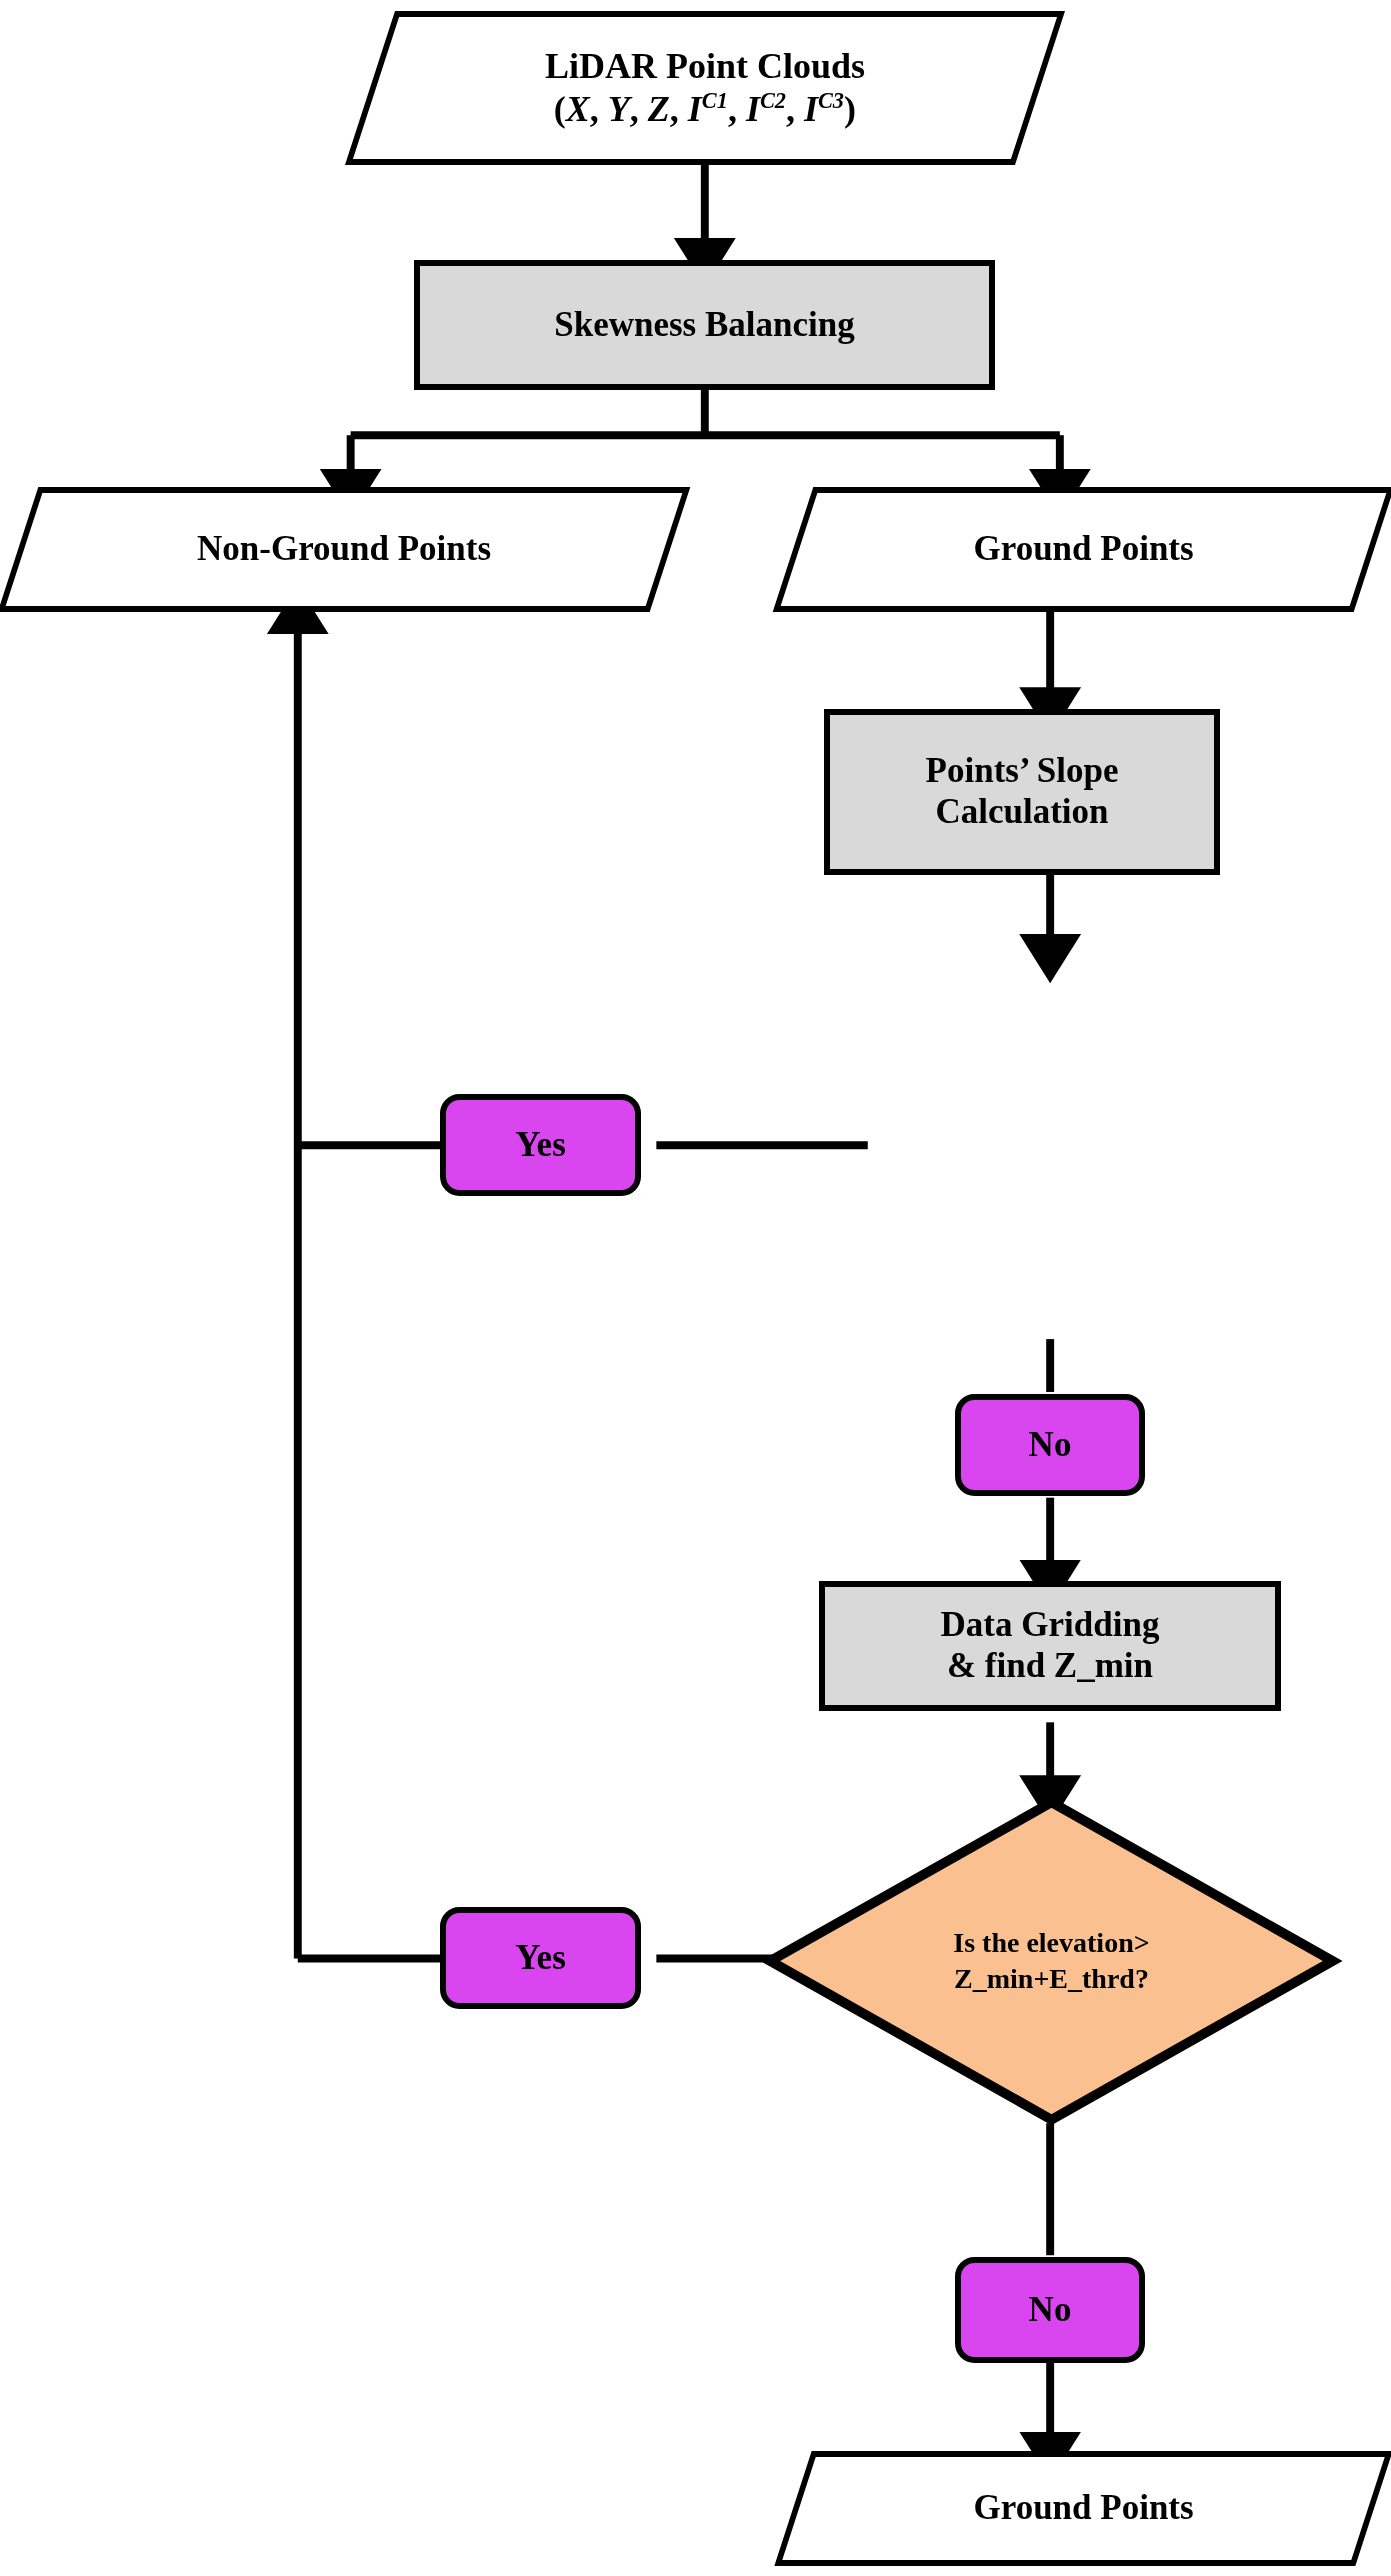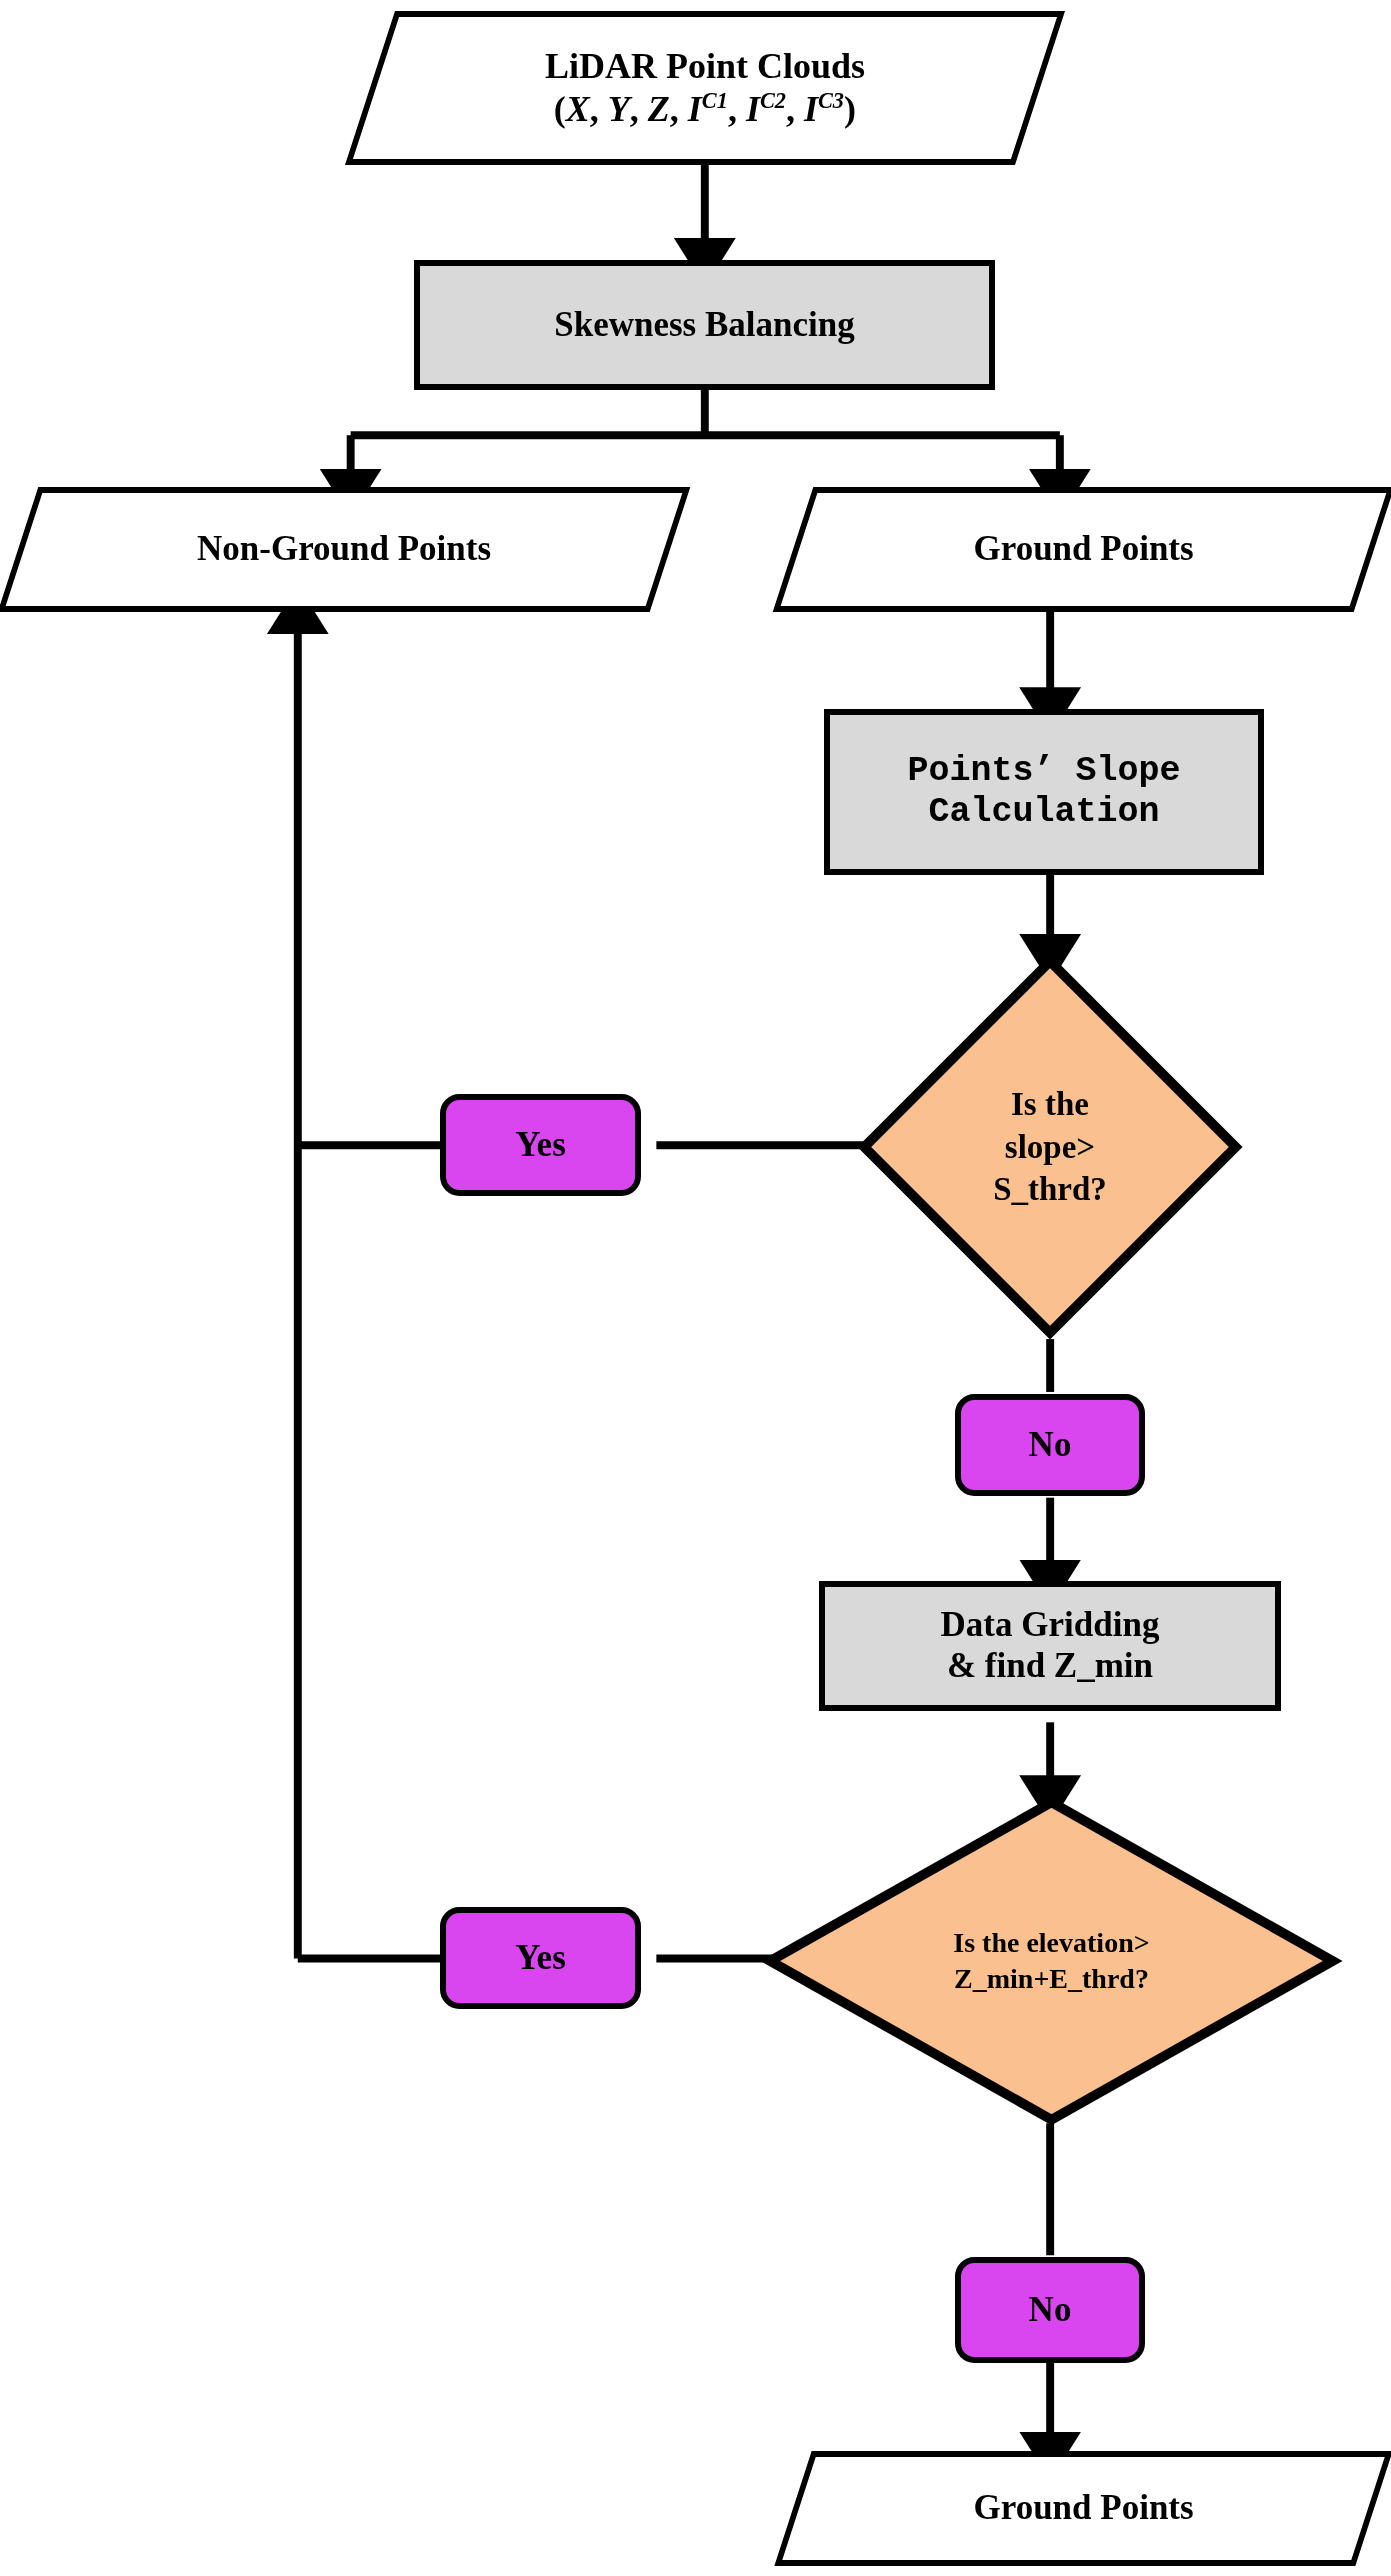--- a/index.html
+++ b/index.html
@@ -148,39 +148,27 @@
   </div>
 
   <div class="node io" style="left:17.6px; top:487px; width:652px; height:125px; font-size:35px;">
     <span class="lbl">Non-Ground Points</span>
   </div>
 
   <div class="node io" style="left:793px; top:487px; width:581px; height:125px; font-size:35px;">
     <span class="lbl">Ground Points</span>
   </div>
 
-  <div class="node proc" style="left:824px; top:709px; width:440px; height:166px; font-size:35px;font-family:Liberation Mono, monospace;">
+  <div class="node proc" style="left:824px; top:709px; width:396px; height:166px; font-size:35px;">
     <span>
       <span>Points’ Slope</span><br>
       <span>Calculation</span>
     </span>
   </div>
 
-  <div class="dia-wrap" style="left:859px; top:956px; width:382px; height:382px;">
-    <svg viewBox="0 0 434 434" width="382" height="382" xmlns="http://www.w3.org/2000/svg">
-      <polygon points="217,6 428,217 217,428 6,217" fill="#FAC090" stroke="#000" stroke-width="11" stroke-linejoin="miter"></polygon>
-    </svg>
-    <div class="dia-lbl" style="font-size:33px;">
-      <span>
-        <span>Is the</span><br>
-        <span>slope&gt;</span><br>
-        <span>S_thrd?</span>
-      </span>
-    </div>
-  </div>
 
   <div class="node pill" style="left:440px; top:1094px; width:201px; height:102px; font-size:35px;">
     <span>Yes</span>
   </div>
 
   <div class="node pill" style="left:955px; top:1394px; width:190px; height:102px; font-size:35px;">
     <span>No</span>
   </div>
 
   <div class="node proc" style="left:819px; top:1581px; width:462px; height:130px; font-size:35px;">

